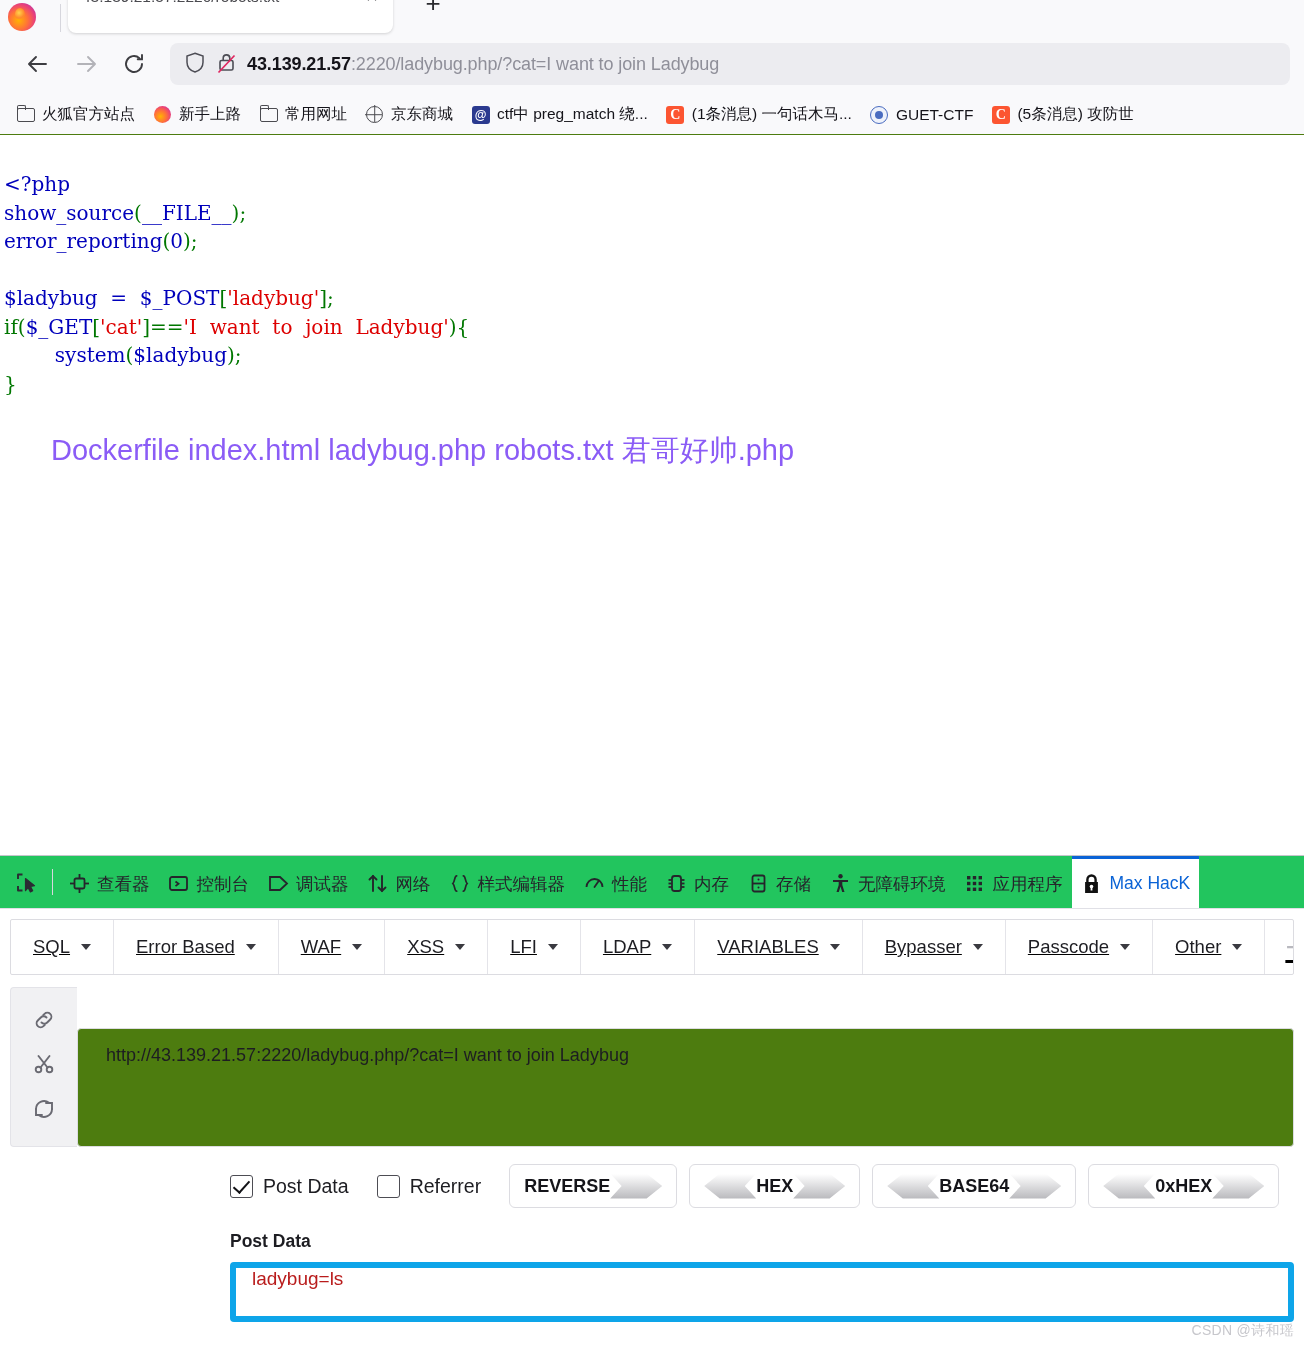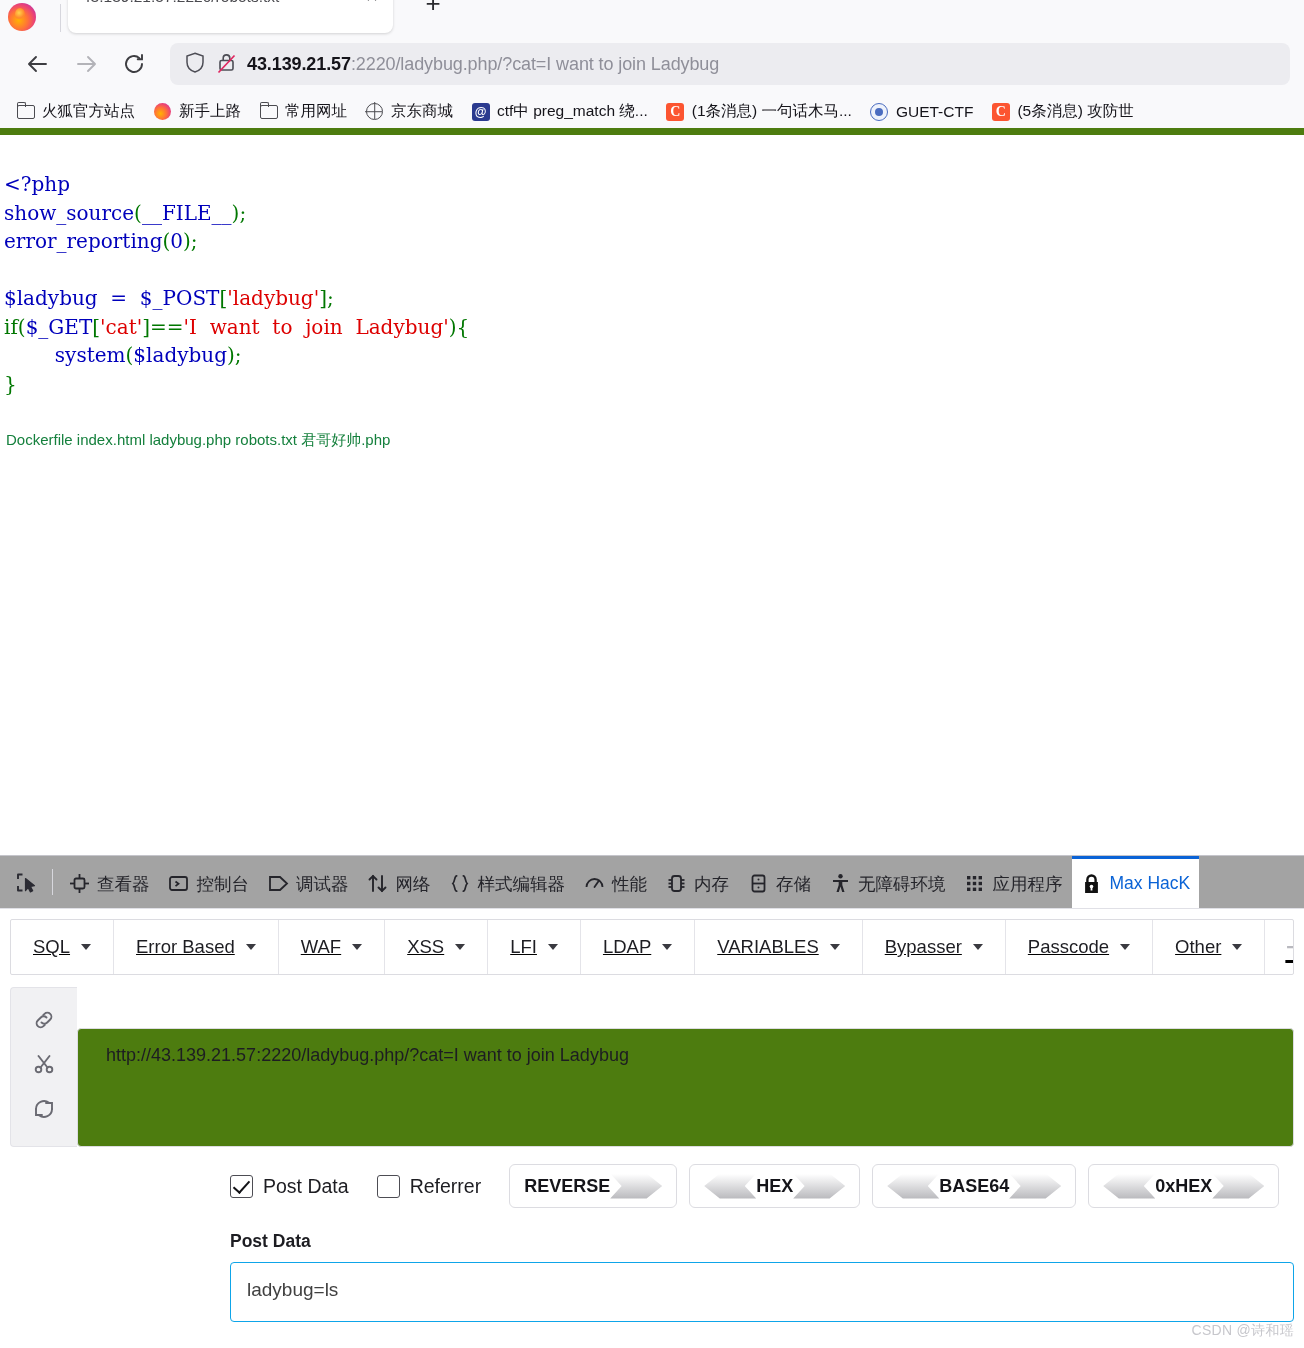--- a/index.html
+++ b/index.html
@@ -100,21 +100,21 @@
   .url-text .dim { color:#8f8f99; }
 
   
   .bookmarks {
     height: 40px;
     display:flex; align-items:center;
     background:#f9f9fb;
     padding:0 8px;
     gap:2px;
     overflow:hidden;
-    border-bottom:7px solid #4d7c0f;
+    border-bottom:1px solid #4d7c0f;
   }
   .bm {
     display:flex;align-items:center;gap:7px;
     padding:4px 8px;border-radius:4px;
     white-space:nowrap;
     font-size:15.5px; color:#15141a;
     flex:none;
   }
   .bm-ico { width:19px;height:19px;flex:none;display:flex;align-items:center;justify-content:center; }
   .ico-folder {
@@ -163,35 +163,36 @@
     font-size:20px; line-height:28.5px;
     white-space:pre;
     color:#0000bb;
   }
   .k-blue   { color:#0000bb; }
   .k-green  { color:#007700; }
   .k-red    { color:#dd0000; }
 
   .dirlist {
     padding: 33px 0 0 6px;
-    font-size:15px;
-    color:#15803d;
+    font-size:29px;
+    color:#8b5cf6;
     font-family:"Liberation Sans", sans-serif;
+    margin-left:45px;
   }
 
   
   .devtools {
     position:absolute; left:0; top:855px; width:1304px; height:493px;
     background:#fff;
     border-top:1px solid #c5c5cb;
   }
   .dt-toolbar {
     height:53px;
     display:flex; align-items:center;
-    background:#a3a3a3;
+    background:#22c55e;
     border-bottom:1px solid #e0e0e6;
     padding-left:6px;
     overflow:hidden;
   }
   .dt-picker {
     width:40px;height:40px;display:flex;align-items:center;justify-content:center;color:#2b2b33;flex:none;
   }
   .dt-vsep{ width:1px;height:26px;background:#d7d7dd;margin:0 6px;flex:none;}
   .dt-tab {
     display:flex;align-items:center;gap:7px;
@@ -288,24 +289,24 @@
     width:52px;height:25px;flex:none;
     background:linear-gradient(#ffffff,#b9b9bd);
   }
   .arr-r { clip-path: polygon(0 0, 70% 0, 100% 50%, 70% 100%, 0 100%, 22% 50%); }
   .arr-l { clip-path: polygon(30% 0, 100% 0, 78% 50%, 100% 100%, 30% 100%, 0 50%); }
 
   .hb-post { margin-top:22px; padding-left:220px; }
   .hb-post-title { font-size:17.5px;font-weight:bold;color:#1d1d22; }
   .hb-post-box {
     margin-top:10px;
-    border:1px solid #0ea5e9;border-radius:4px;
+    border:6px solid #0ea5e9;border-radius:4px;
     height:60px;
-    padding:16px 16px;
-    font-size:19px;color:#404040;
+    padding:0 16px;
+    font-size:19px;color:#b91c1c;
     background:#fff;
   }
 
   .watermark {
     position:absolute; right:10px; bottom:8px;
     font-size:14px; color:#c7c7cc; letter-spacing:.3px;
   }
 </style>
 </head>
 <body>

